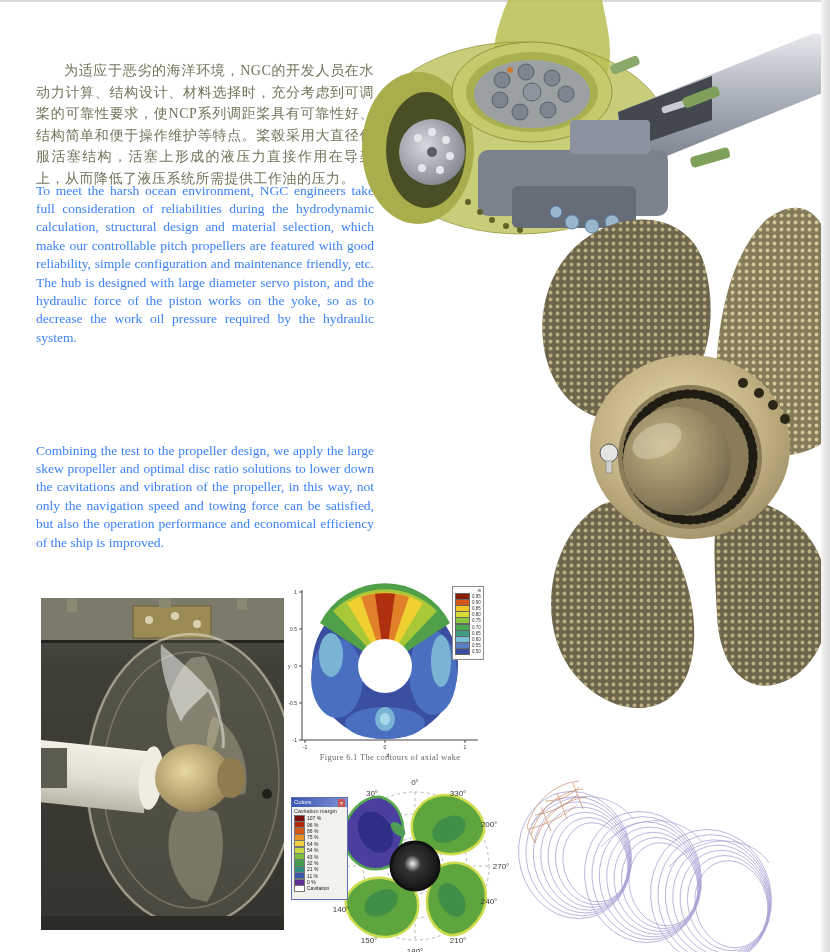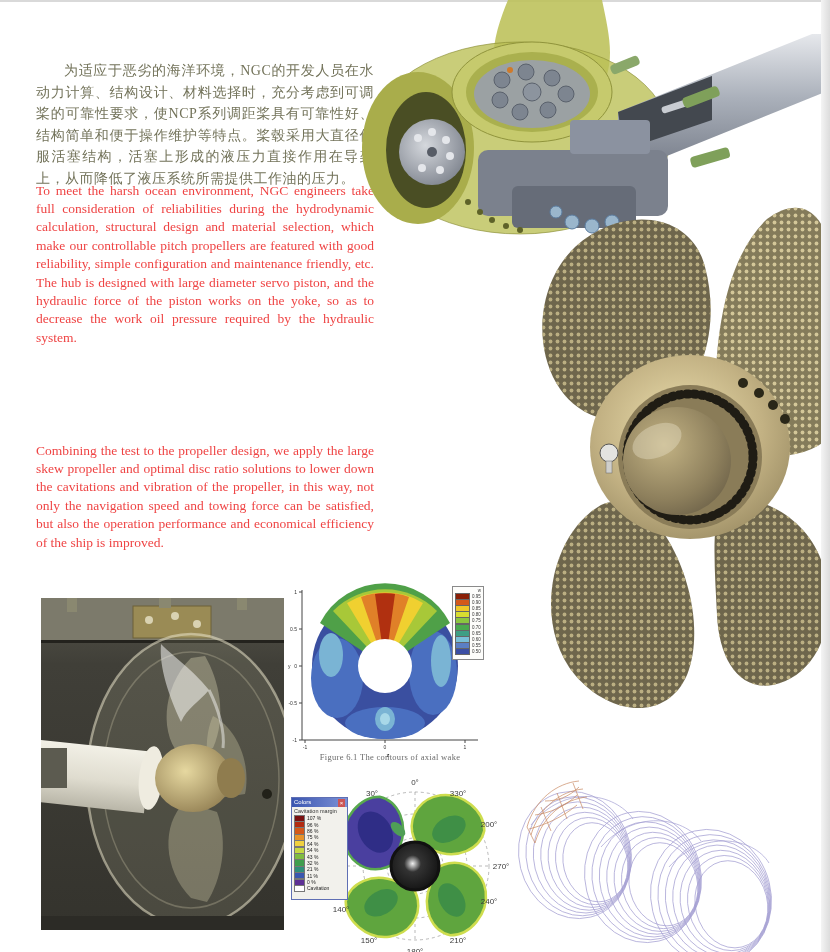--- a/index.html
+++ b/index.html
@@ -6,21 +6,21 @@
   .page{
     position:relative;width:830px;height:952px;margin:0 auto;
     background:#ffffff;overflow:hidden;
     font-family:"Liberation Serif","DejaVu Serif",serif;
   }
   .edge-top{position:absolute;left:0;top:0;width:830px;height:2px;background:#d9d9d9;}
   .edge-right{position:absolute;right:0;top:0;width:9px;height:952px;
     background:linear-gradient(to right,#f4f4f4,#dcdcdc);}
   .txt{position:absolute;left:36px;width:338px;text-align:justify;}
   .cn{color:#73735a;font-size:14px;line-height:21.5px;text-indent:2em;letter-spacing:.5px;}
-  .en{color:#ef4444;font-size:13.5px;line-height:18.4px;}
+  .en{color:#3b82f6;font-size:13.5px;line-height:18.4px;}
   .fig{position:absolute;}
   .caption{position:absolute;left:285px;top:752px;width:210px;text-align:center;
     font-size:8.5px;color:#6a6a6a;letter-spacing:.3px;}
   .angle-label{position:absolute;transform:translate(-50%,-50%);
     font-family:"Liberation Sans","DejaVu Sans",sans-serif;
     font-size:8px;color:#3a3a3a;white-space:nowrap;}
   
   .cav-legend{position:absolute;left:291px;top:797px;width:57px;height:103px;
     background:#f2f1ec;border:1px solid #5f6fb4;box-sizing:border-box;
     font-family:"Liberation Sans","DejaVu Sans",sans-serif;}

